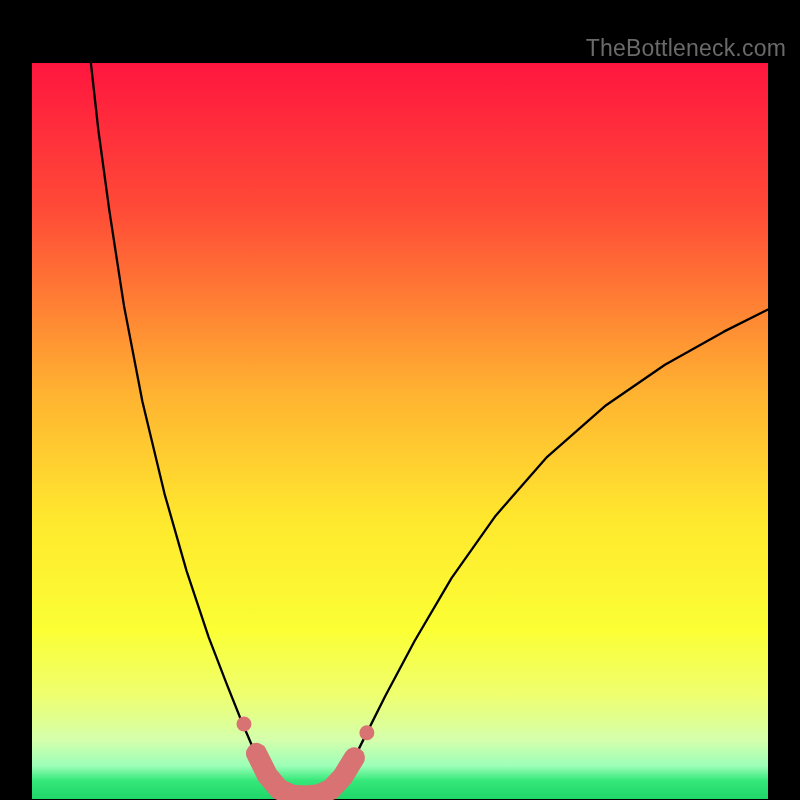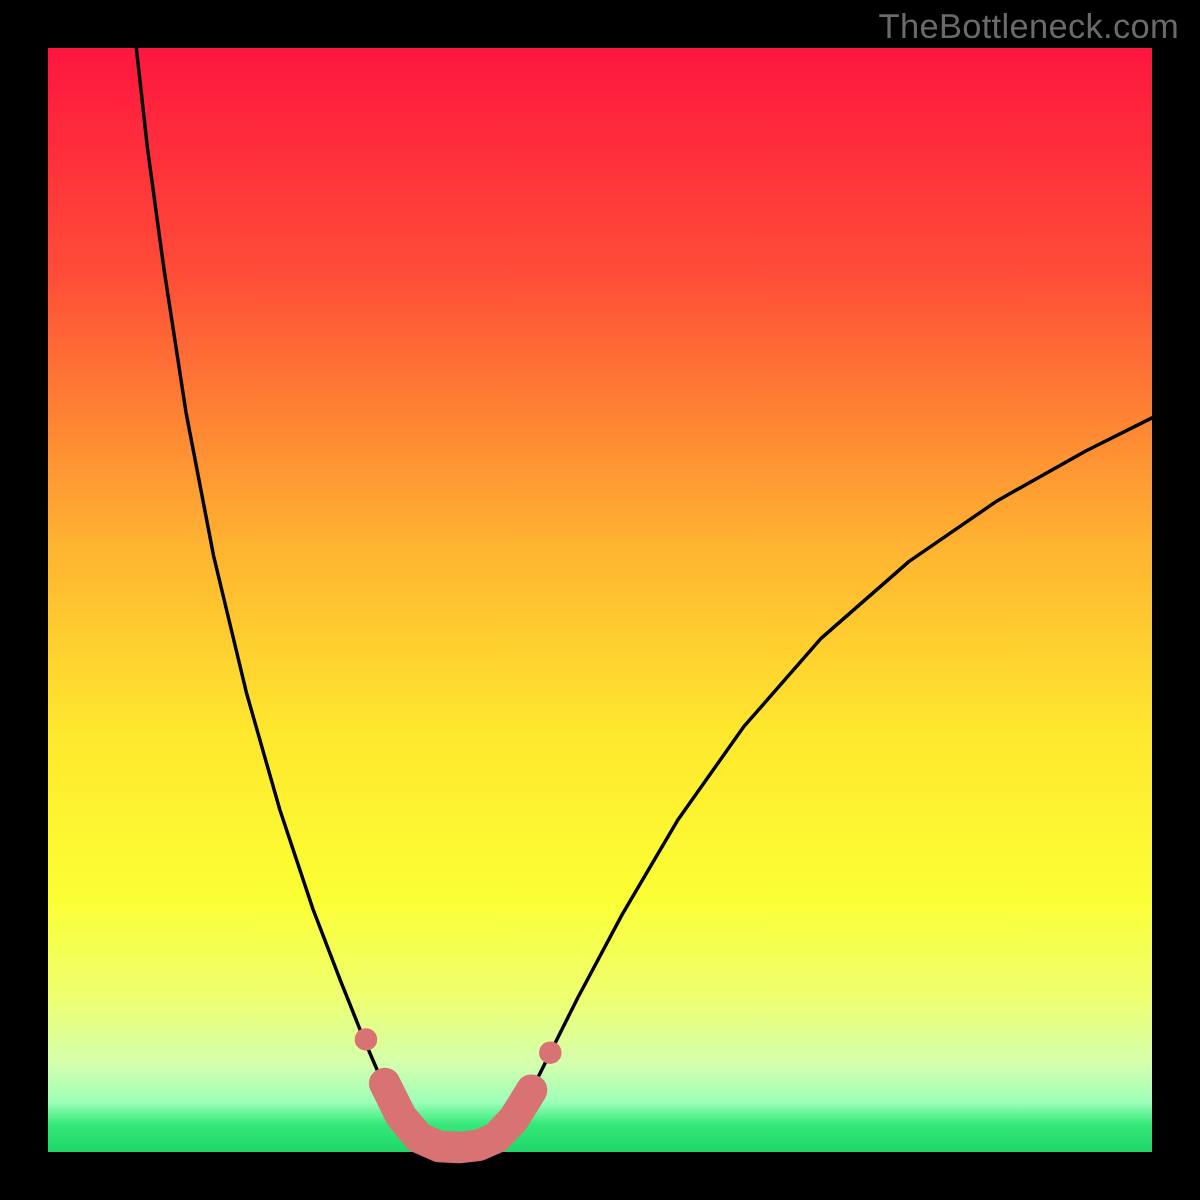--- a/index.html
+++ b/index.html
@@ -8,20 +8,21 @@
     width: 800px;
     height: 800px;
     background: #000000;
     overflow: hidden;
   }
   .frame {
     position: relative;
     width: 800px;
     height: 671px;
     background: #000000;
+    margin-top: 31px;
   }
   .watermark {
     position: absolute;
     top: 4px;
     right: 14px;
     font-family: Arial, Helvetica, sans-serif;
     font-size: 23px;
     color: #6a6a6a;
     letter-spacing: 0.2px;
     z-index: 10;

